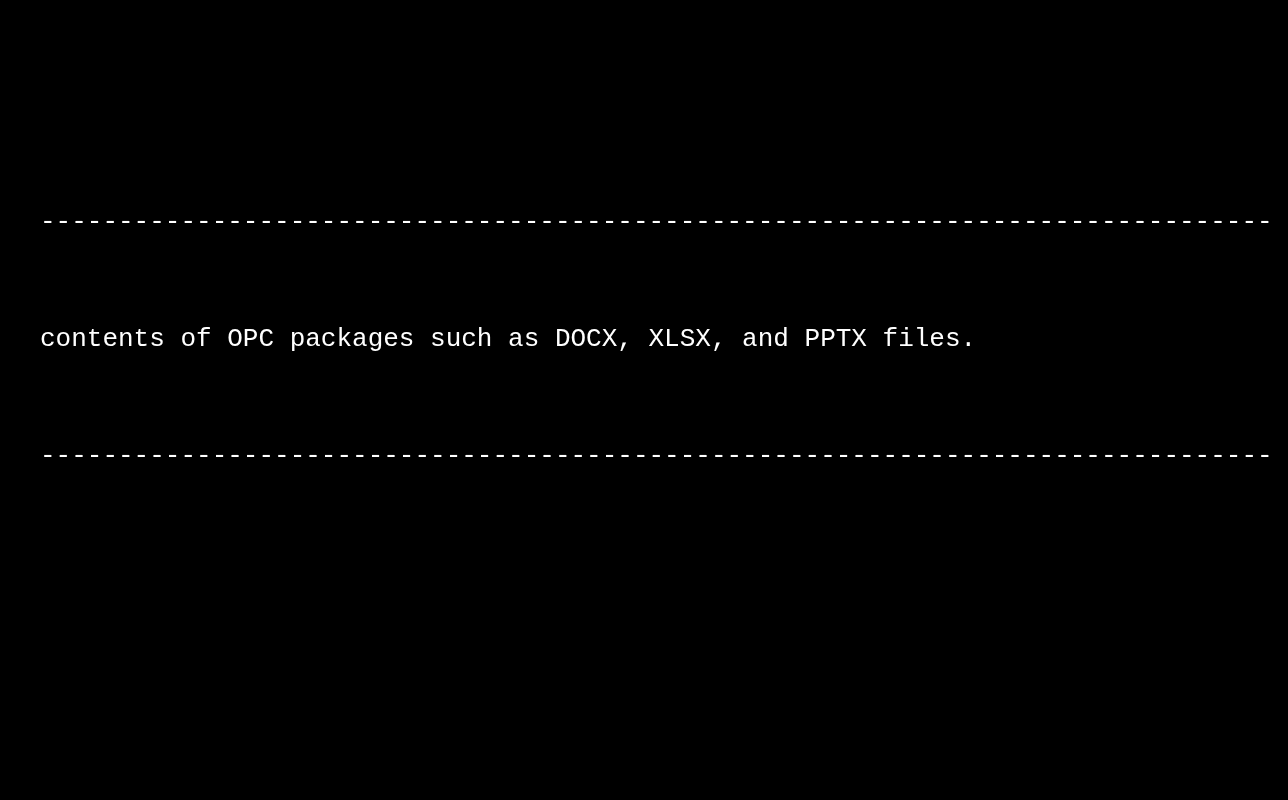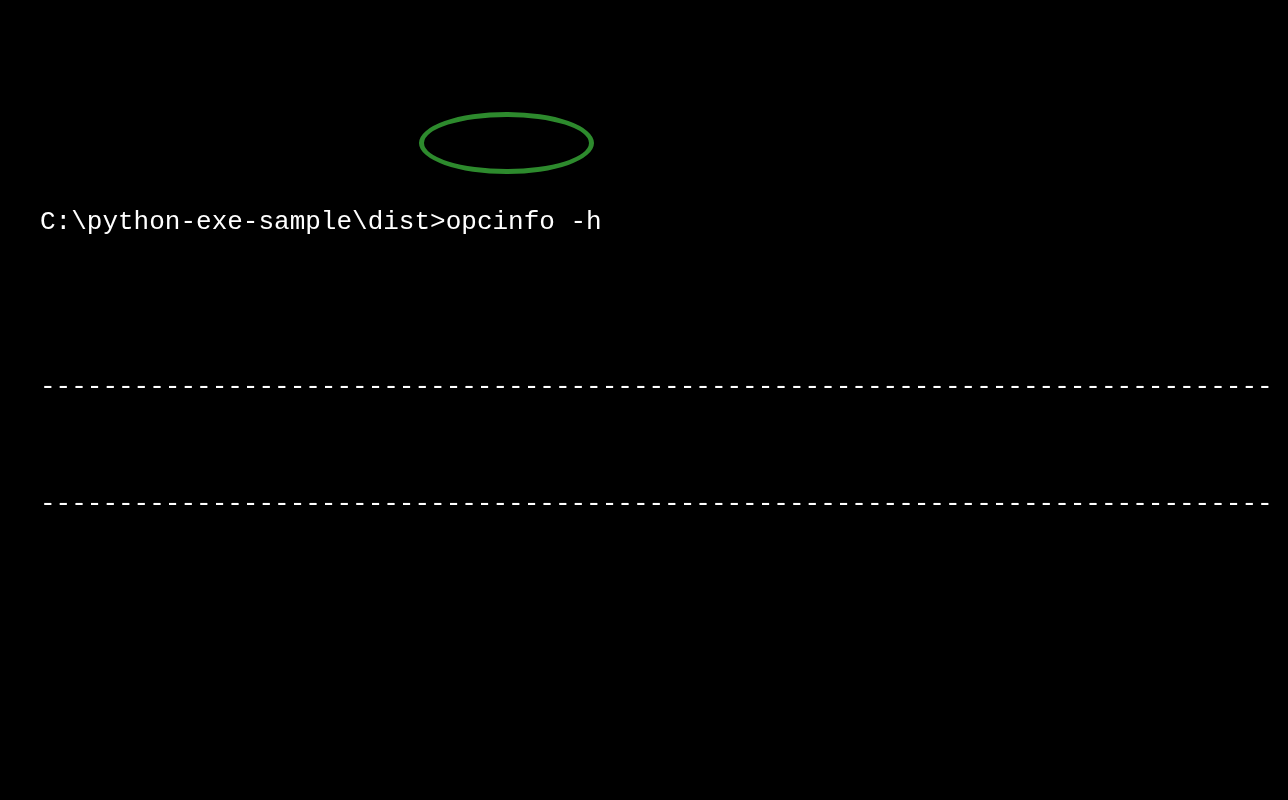--- a/index.html
+++ b/index.html
@@ -39,18 +39,18 @@
       letter-spacing: 0;
     }
     .description {
       margin-bottom: 0;
     }
   </style>
 </head>
 <body>
 
 <div class="terminal-content">
-  <div class="prompt-line"><span>C:\python-exe-sample\dist&gt;</span><span>opcinfo -h</span><div class="highlight-ellipse"></div></div>
   <div class="divider">-------------------------------------------------------------------------------</div>
+  <div class="description">contents of OPC packages such as DOCX, XLSX, and PPTX files.</div>
   <div class="divider">-------------------------------------------------------------------------------</div>
   
   
 </div>
 
 </body></html>

